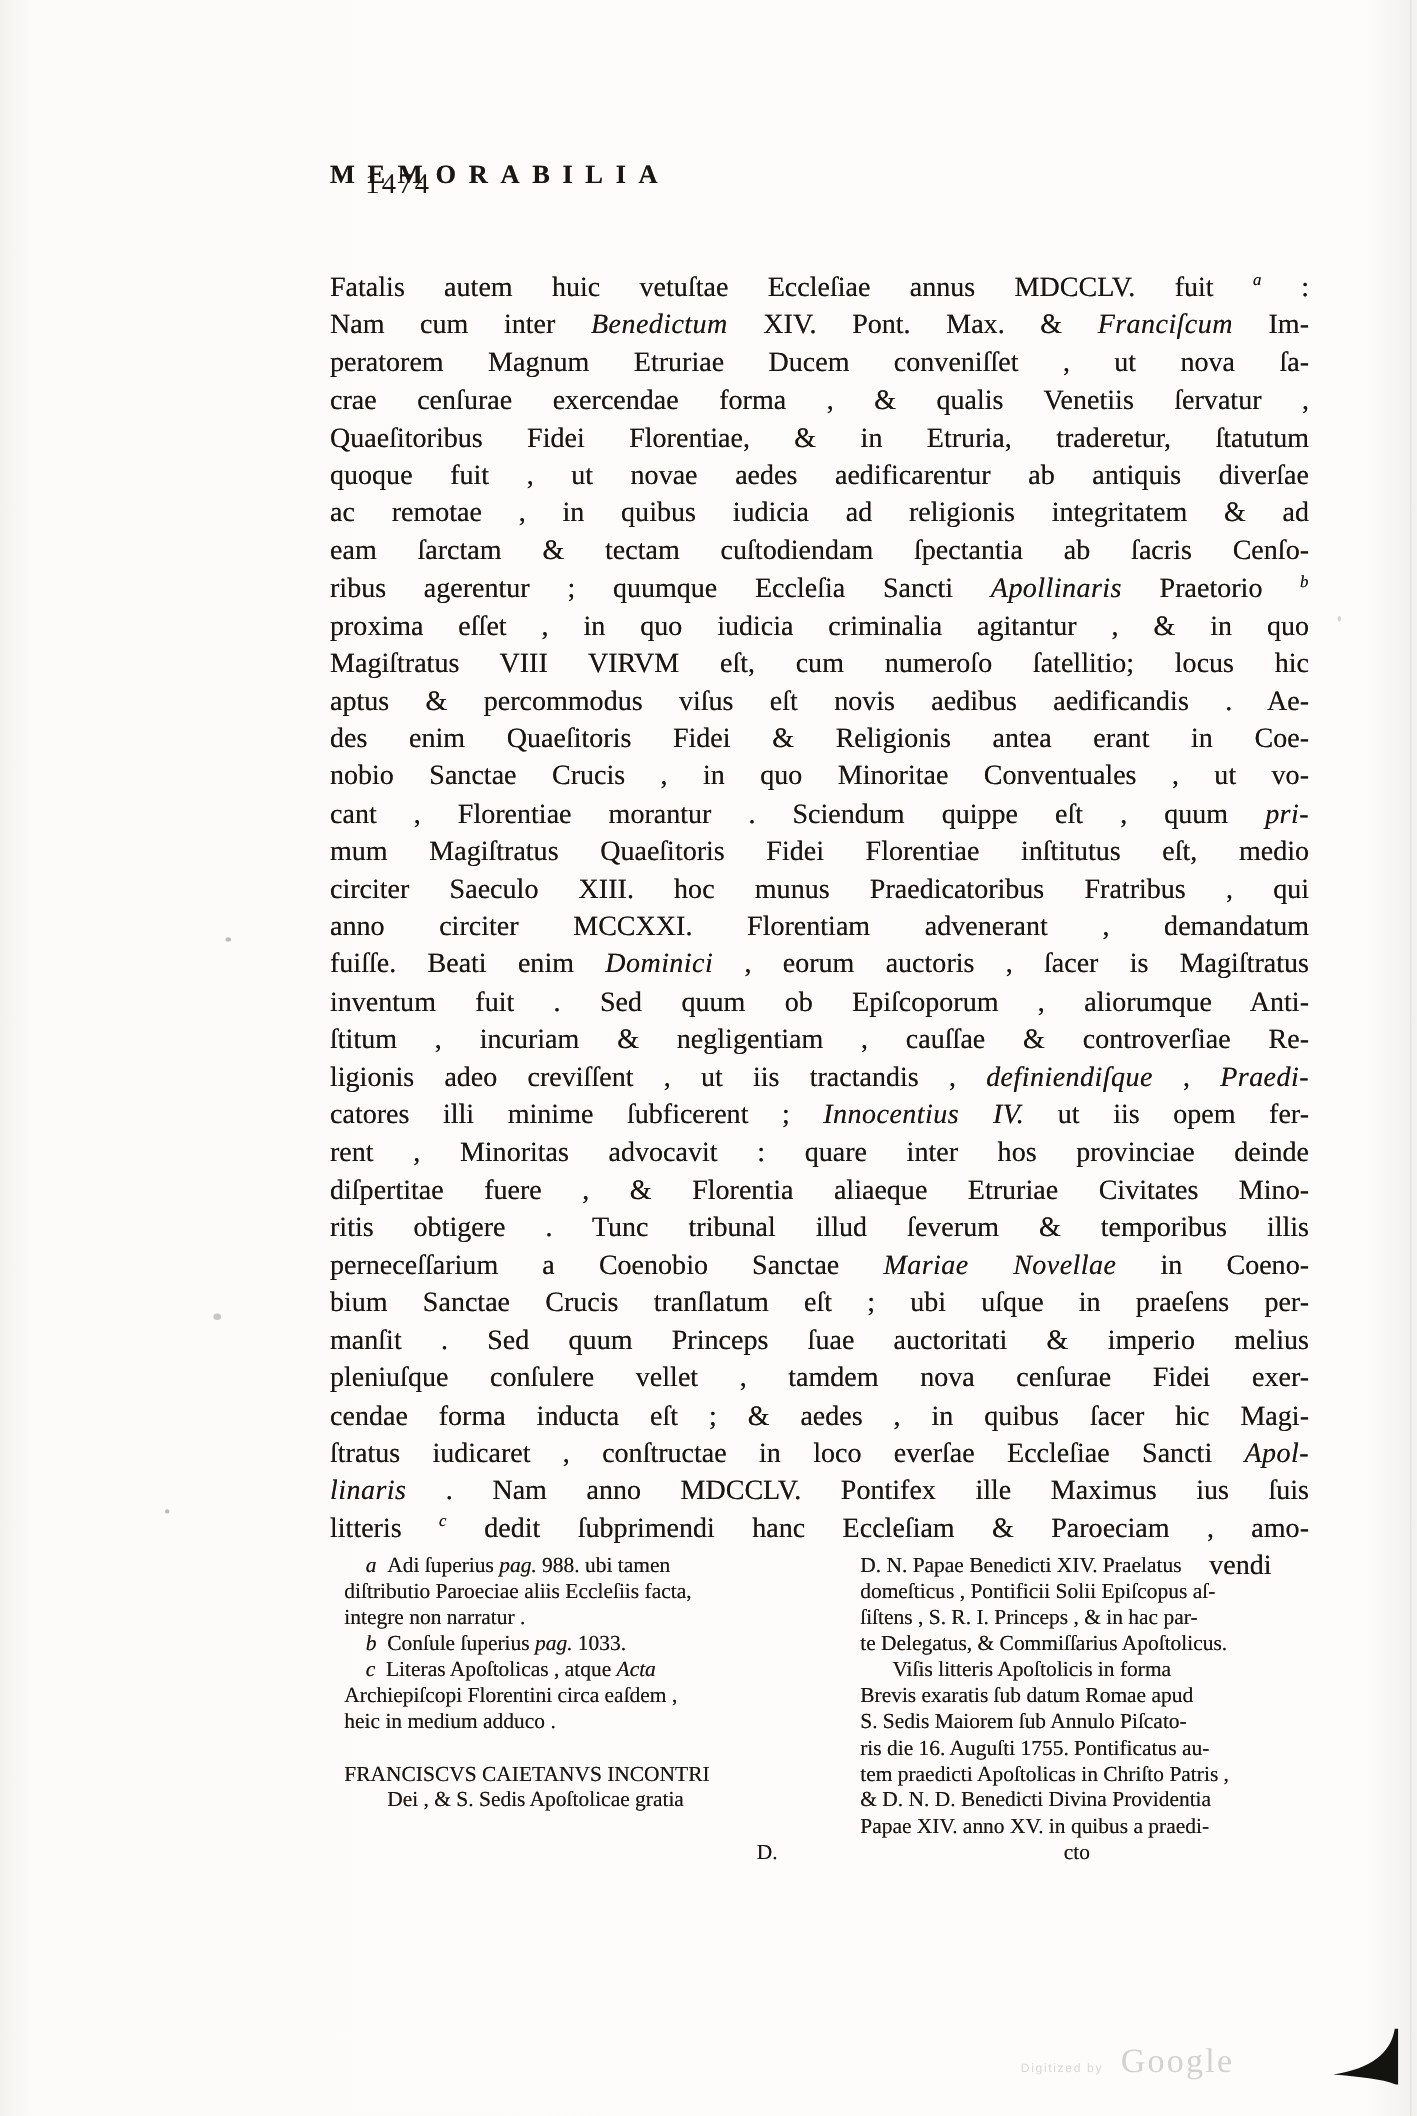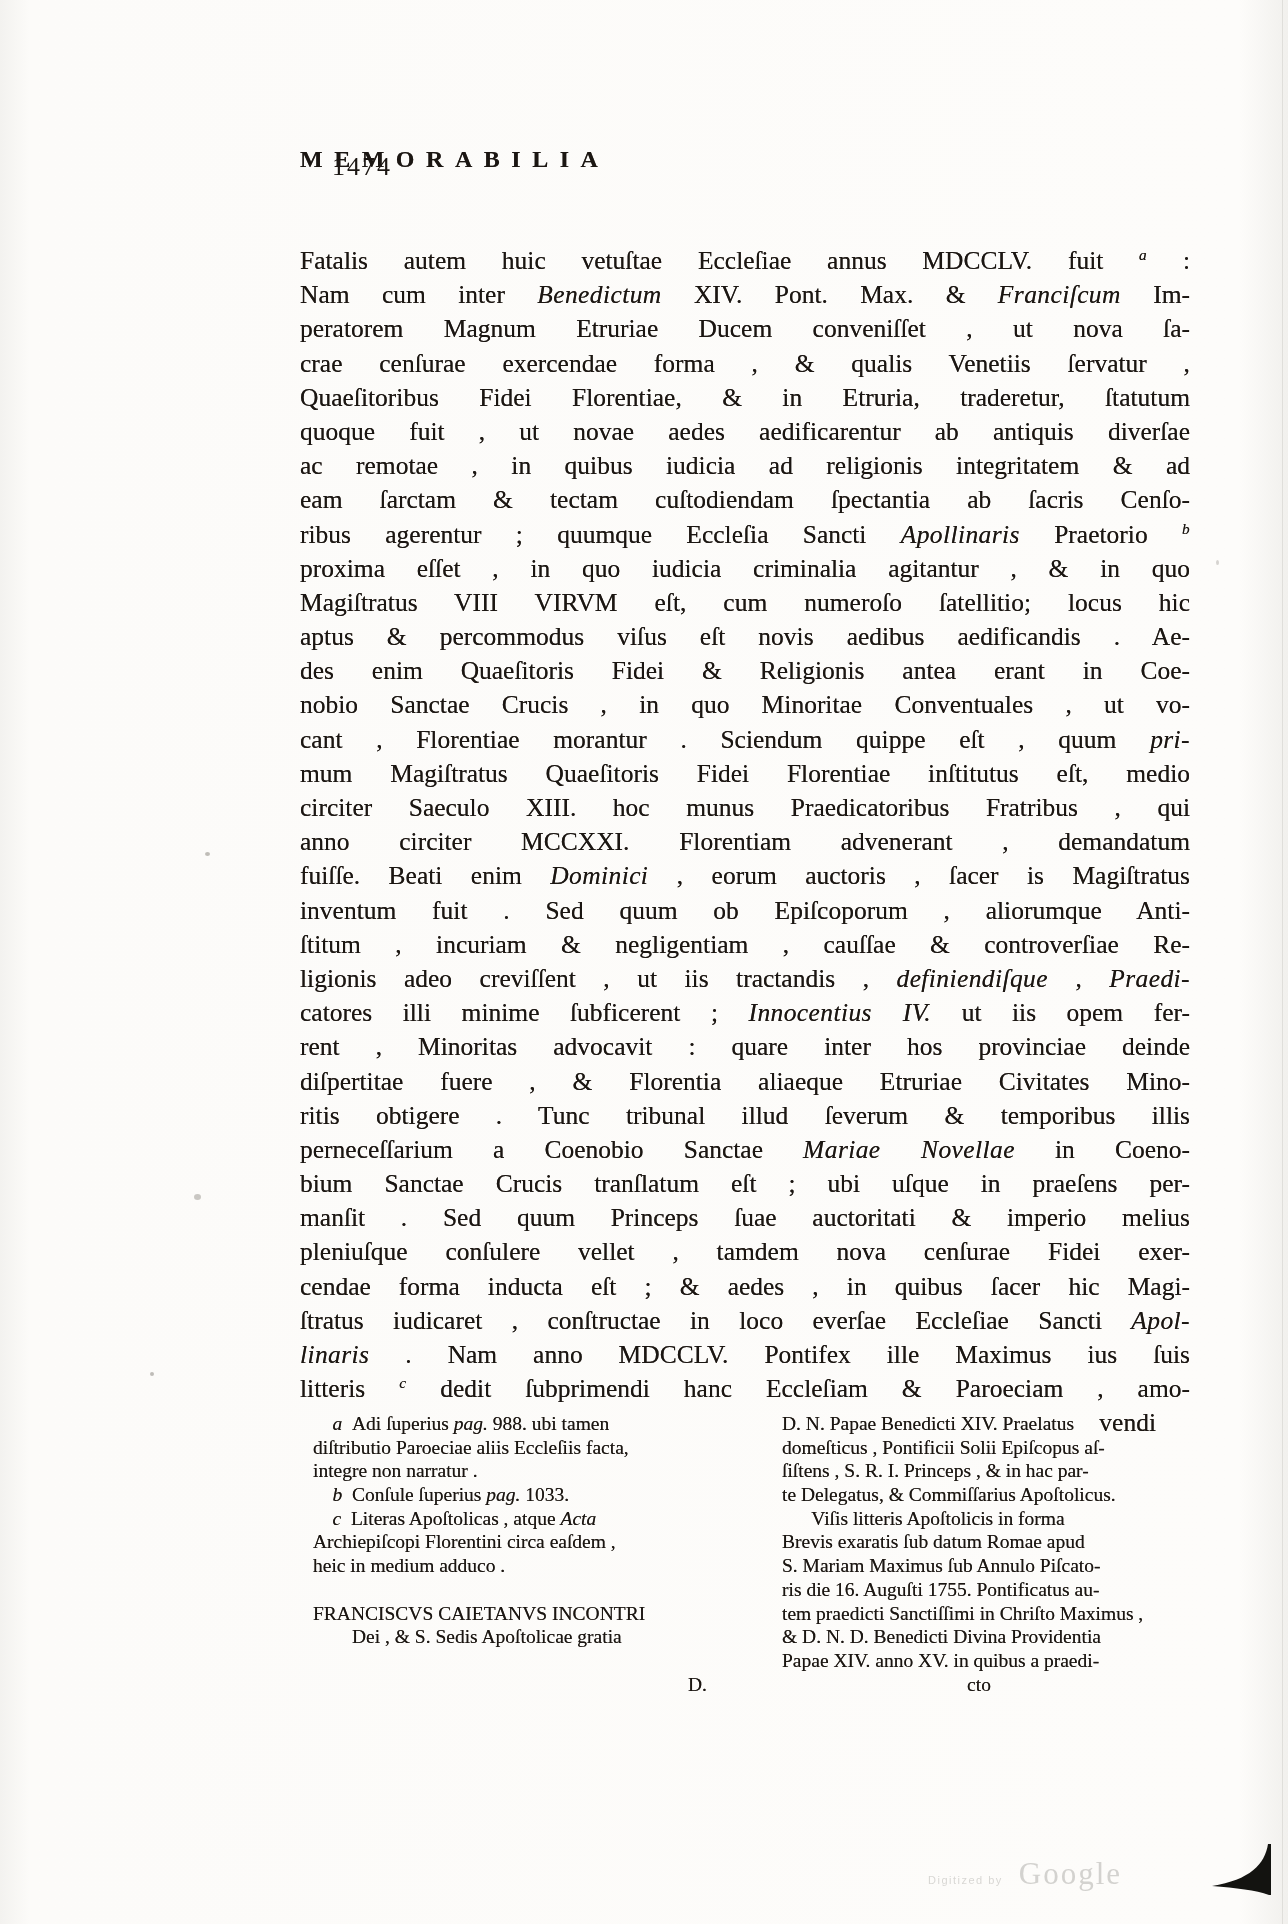--- a/index.html
+++ b/index.html
@@ -167,23 +167,23 @@
   </div>
 
   <div class="fn-col fn-right">
     <div>
         <div class="fn-line">D. N. Papae Benedicti XIV. Praelatus</div>
         <div class="fn-line">domeſticus , Pontificii Solii Epiſcopus aſ-</div>
         <div class="fn-line">ſiſtens , S. R. I. Princeps , &amp; in hac par-</div>
         <div class="fn-line">te Delegatus, &amp; Commiſſarius Apoſtolicus.</div>
         <div class="fn-line">  Viſis litteris Apoſtolicis in forma</div>
         <div class="fn-line">Brevis exaratis ſub datum Romae apud</div>
-        <div class="fn-line">S. Mariam Maximus ſub Annulo Piſcato-</div>
+        <div class="fn-line">S. Sedis Maiorem ſub Annulo Piſcato-</div>
         <div class="fn-line">ris die 16. Auguſti 1755. Pontificatus au-</div>
-        <div class="fn-line">tem praedicti Sanctiſſimi in Chriſto Maximus ,</div>
+        <div class="fn-line">tem praedicti Apoſtolicas in Chriſto Patris ,</div>
         <div class="fn-line">&amp; D. N. D. Benedicti Divina Providentia</div>
         <div class="fn-line">Papae XIV. anno XV. in quibus a praedi-</div>
       </div>
     <div class="fn-catch-right">cto</div>
   </div>
 
   <div class="watermark">
     <span class="wm-prefix">Digitized by</span>
     <span class="wm-brand">Google</span>
   </div>

